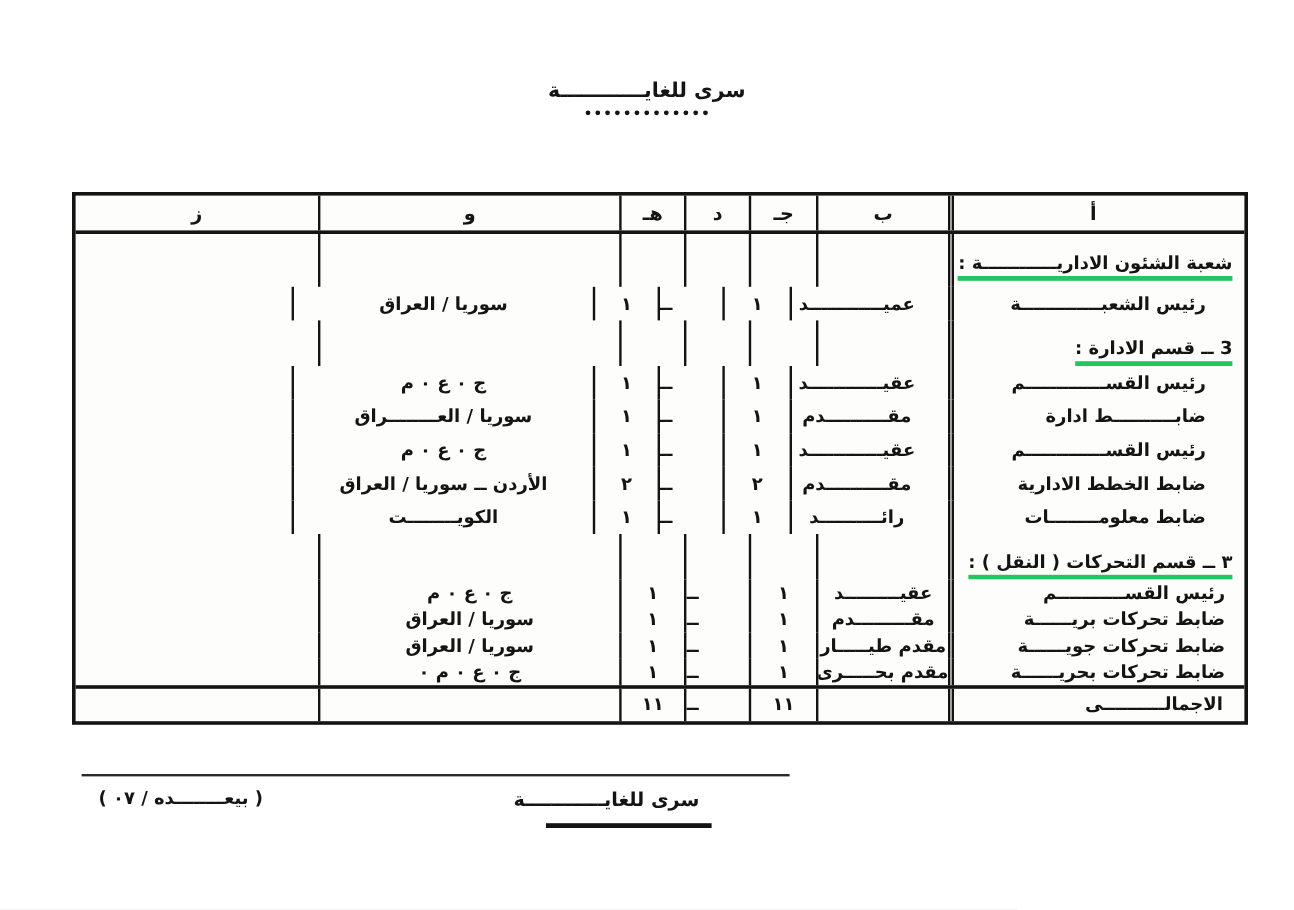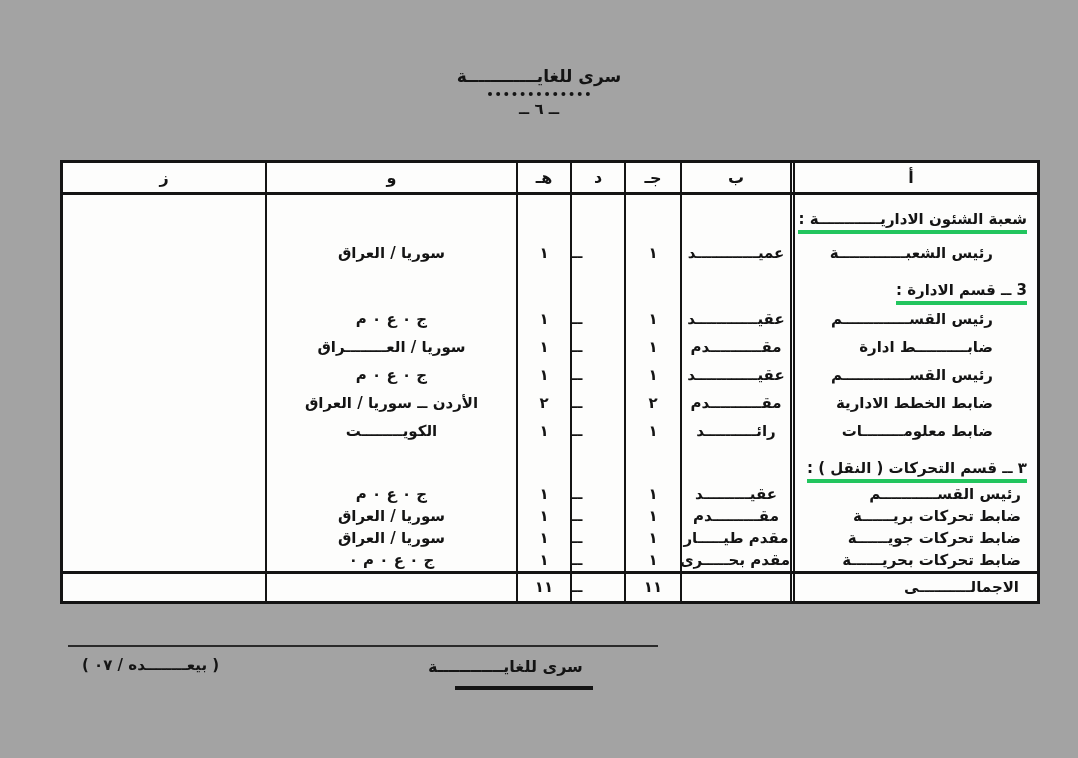--- a/index.html
+++ b/index.html
@@ -1,17 +1,17 @@
 <!DOCTYPE html>
 <html lang="ar" dir="rtl"><head>
 <meta charset="utf-8">
 <style>
   html,body{margin:0;padding:0;background:#e8e8e8;}
   .page{
-    position:relative;width:1078px;height:758px;background:#a3a3a3;
+    position:relative;width:1078px;height:758px;background:#ffffff;
     font-family:"DejaVu Sans",sans-serif;color:#141414;direction:rtl;
     margin:0 auto;overflow:hidden;
   }
   
   .tophead{padding-top:66px;text-align:center;}
   .secret-top{font-size:17px;font-weight:700;letter-spacing:0.5px;}
   .dots{width:102px;margin:6px auto 4px auto;height:0;border-bottom:4px dotted #141414;}
   .pageno{font-size:15px;font-weight:700;margin-top:3px;}
 
   
@@ -33,39 +33,38 @@
   .col-z{flex:1 1 auto;text-align:center;border-left:none;}
   .thead{border-bottom:3px solid #141414;}
   .thead .cell{height:29px;line-height:29px;text-align:center;font-size:16px;}
   .tfoot{border-top:3px solid #141414;}
   .tfoot .cell{height:27px;line-height:27px;}
   .tfoot .col-a{padding-right:18px;}
   .k-title .cell{height:44px;line-height:48px;}
   .k-entry .cell{height:28px;line-height:28px;}
   .k-section .cell{height:38px;line-height:46px;}
   .k-compact .cell{height:22px;line-height:22px;}
-  .k-entry .col-a{padding-right:44px;}
+  .k-entry .col-a{padding-right:32px;margin-left:22px;}
   .k-compact .col-a{padding-right:16px;}
   .u{border-bottom:4px solid #22c55e;padding-bottom:2px;}
 
   
   .artifact{position:absolute;top:645px;right:420px;width:590px;height:2px;background:#2a2a2a;}
   .secret-bottom{position:absolute;top:657px;left:428px;font-size:16px;font-weight:700;}
   .secret-bar{position:absolute;top:686px;left:455px;width:138px;height:4px;background:#141414;}
   .fnote{position:absolute;top:656px;left:82px;font-size:15px;font-weight:700;direction:rtl;}
 </style>
 </head>
 <body>
 
 <div class="page">
 
   <div class="tophead">
     <div class="secret-top">سرى للغايــــــــــــة</div>
     <div class="dots"></div>
-    <div class="pageno">ــ ٦ ــ</div>
   </div>
 
   <div class="doc-table">
     <div class="trow thead" id="thead">
         <div class="cell col-a">أ</div>
         <div class="cell col-b">ب</div>
         <div class="cell col-j">جـ</div>
         <div class="cell col-d">د</div>
         <div class="cell col-h">هـ</div>
         <div class="cell col-w">و</div>

